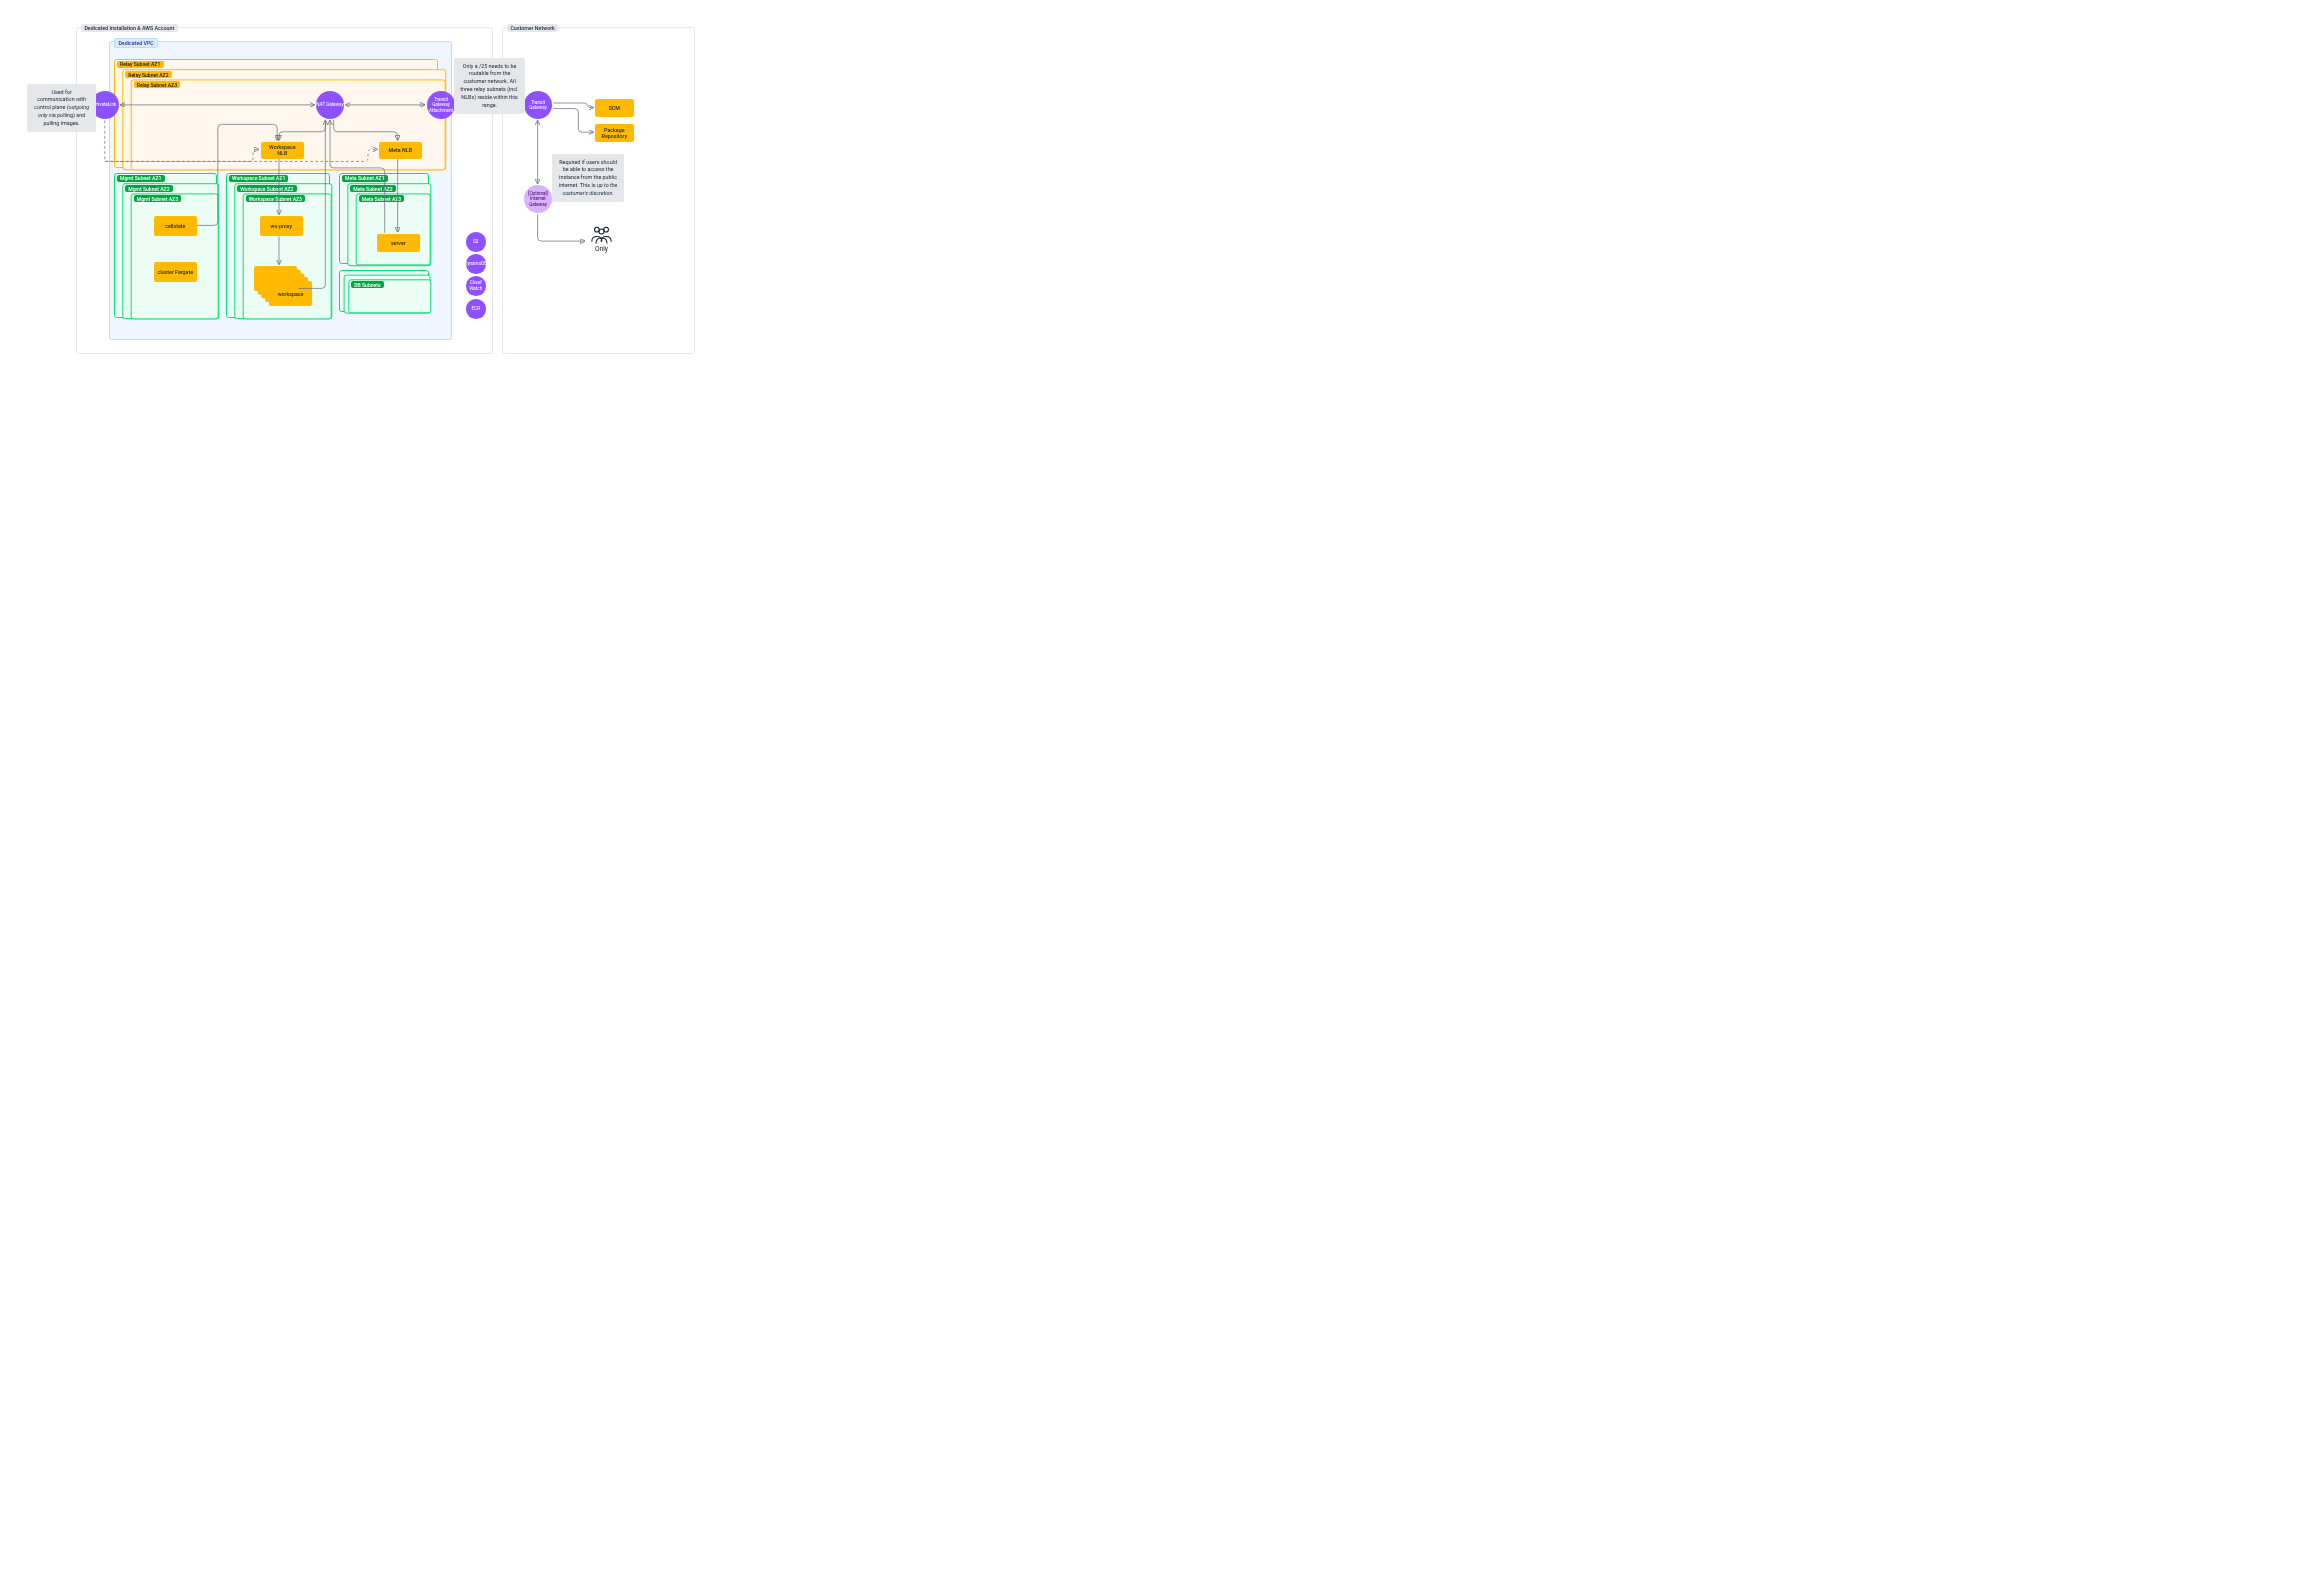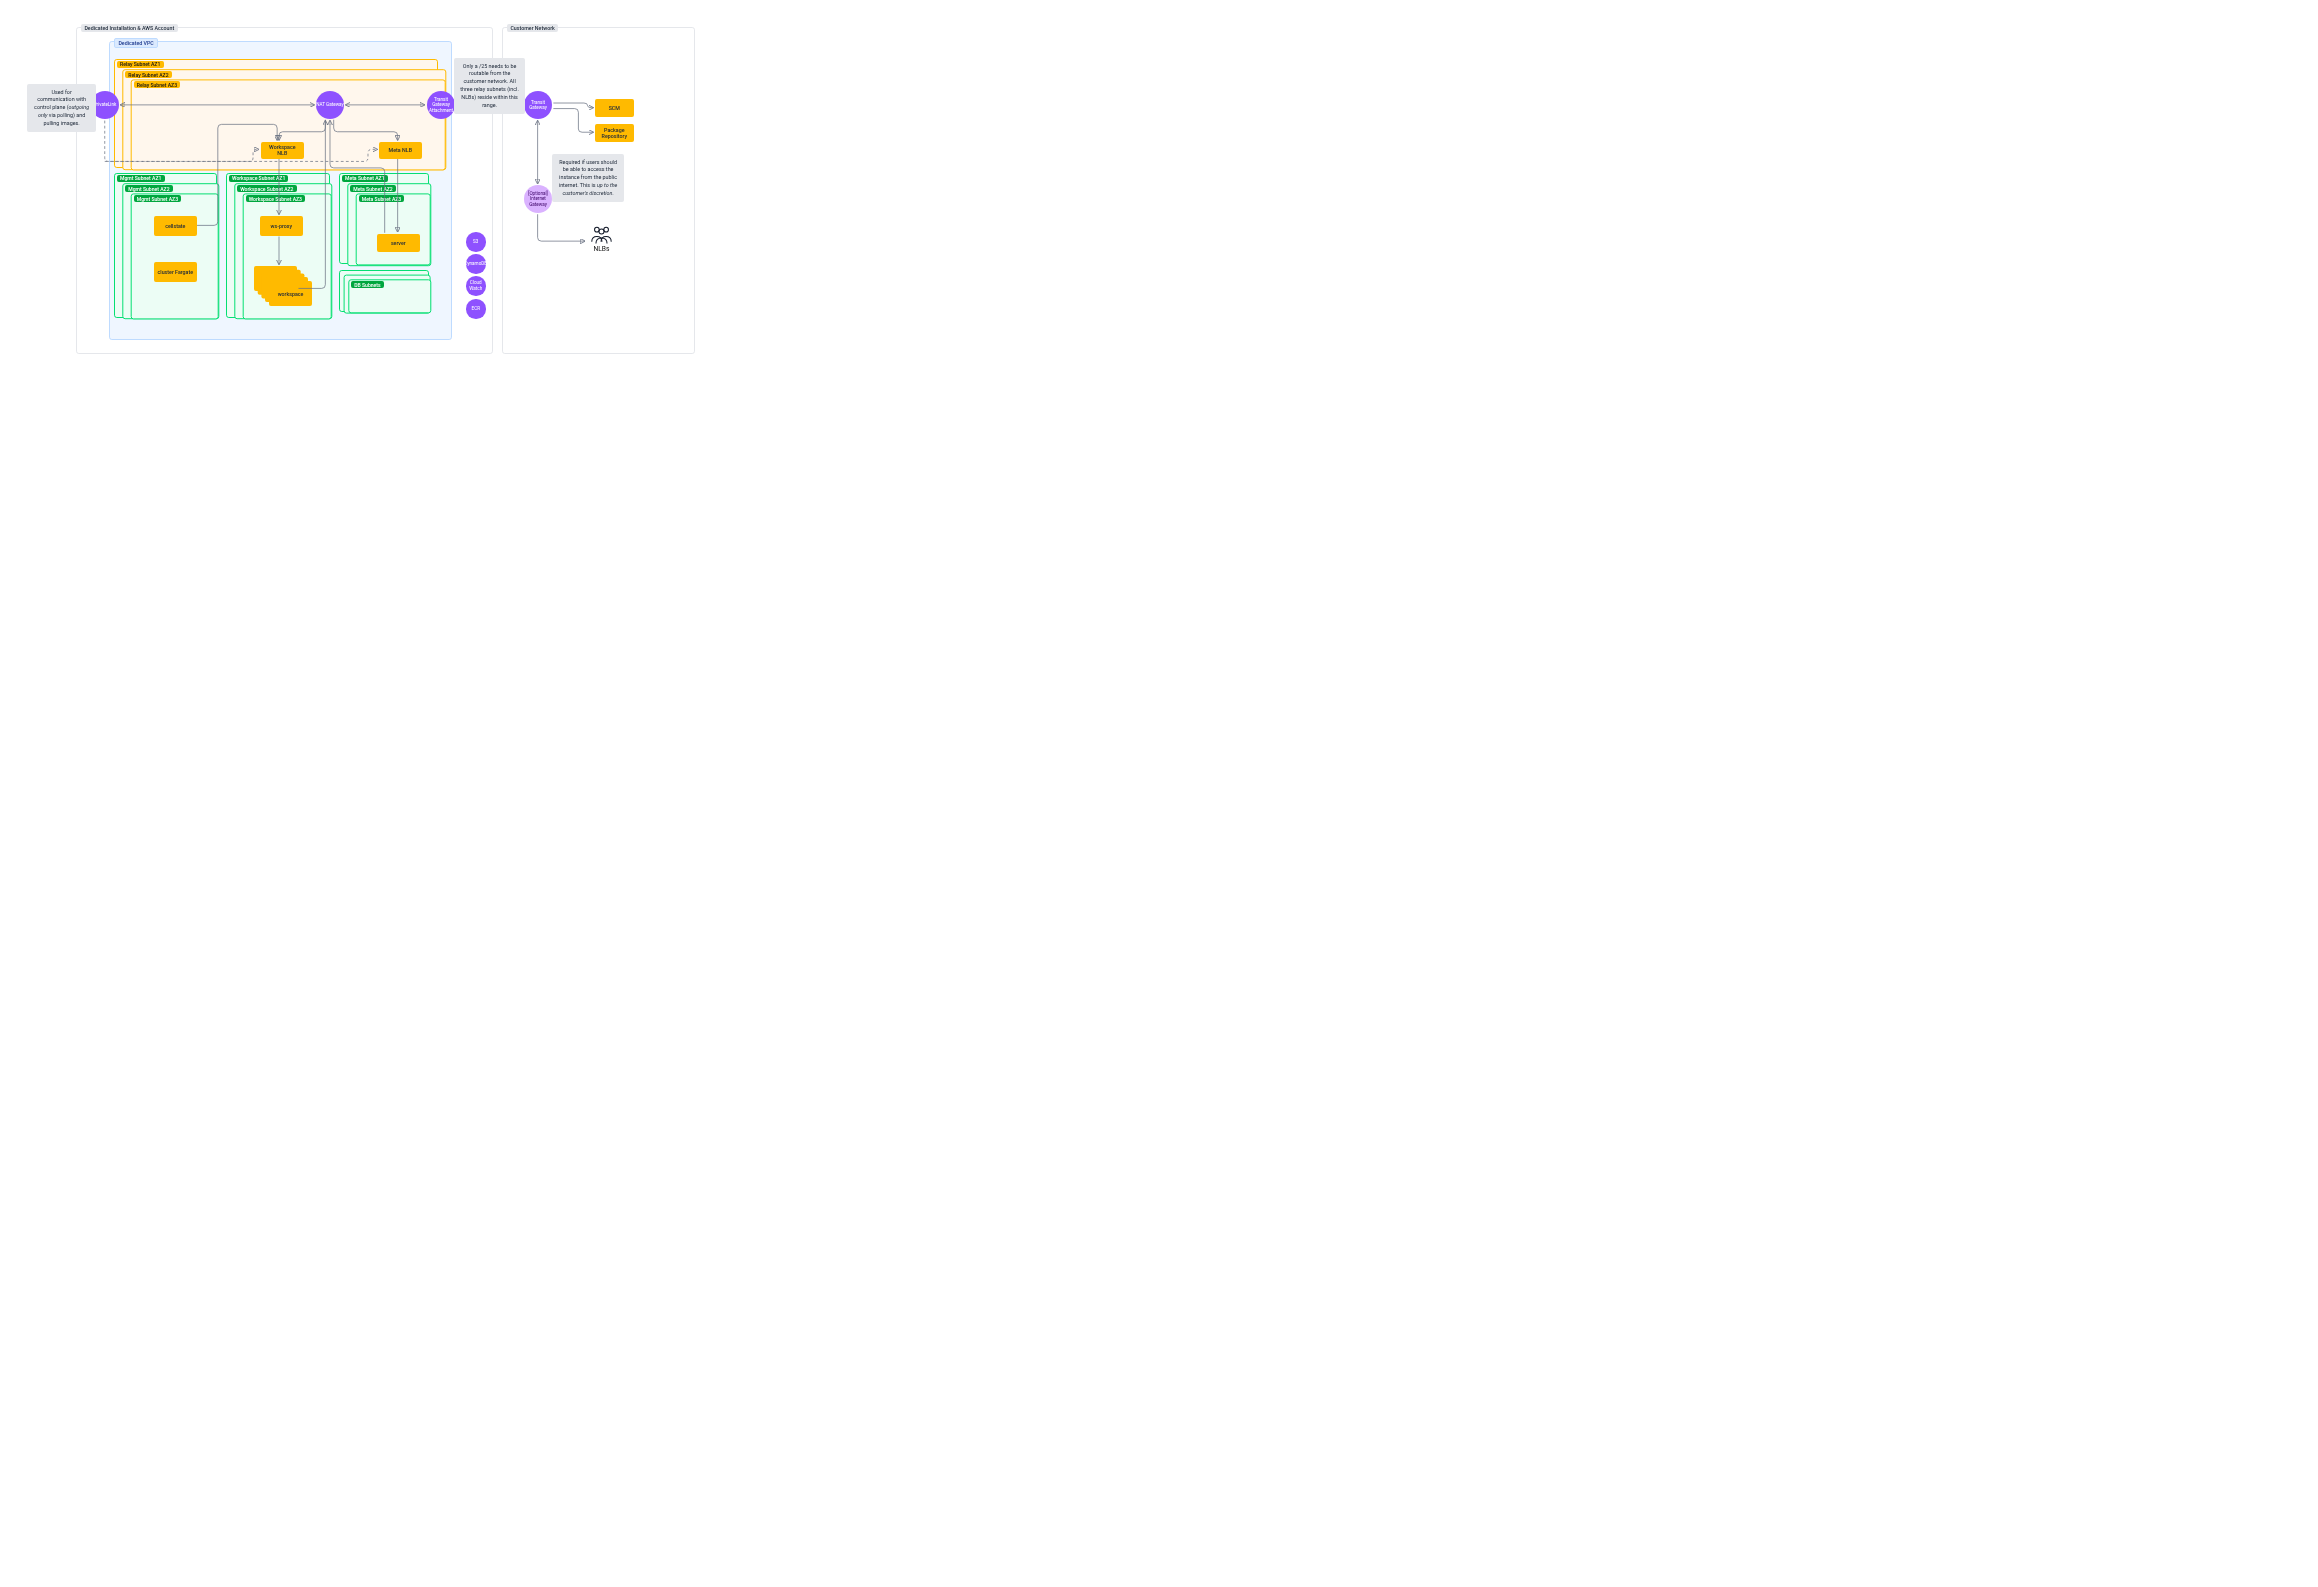--- a/index.html
+++ b/index.html
@@ -161,21 +161,21 @@
 
   <div class="users" style="left:589px;top:225px;">
     <svg width="25" height="19.5" viewBox="0 0 54 42" stroke="#111827" stroke-width="2.2" fill="none">
       <circle cx="17" cy="10" r="5"></circle>
         <circle cx="37" cy="10" r="5"></circle>
         <circle cx="27" cy="14" r="5.5"></circle>
       <path d="M6 36c0-7 5-11 11-11s11 4 11 11"></path>
         <path d="M26 36c0-7 5-11 11-11s11 4 11 11"></path>
         <path d="M15 40c0-8 5.5-12 12-12s12 4 12 12"></path>
     </svg>
-    <div class="u">NLBs</div>
+    <div class="u">Only</div>
   </div>
 
   <svg class="wires" viewBox="0 0 1560 856" width="723" height="397">
     <defs>
       <marker id="ah" viewBox="0 0 10 10" refX="9" refY="5" markerWidth="7" markerHeight="7" orient="auto-start-reverse">
         <path d="M0 0 L10 5 L0 10 z" fill="#6a7282"></path>
       </marker>
     </defs>
 
     <path d="M260 226 H678" marker-start="url(#ah)" marker-end="url(#ah)"></path>

